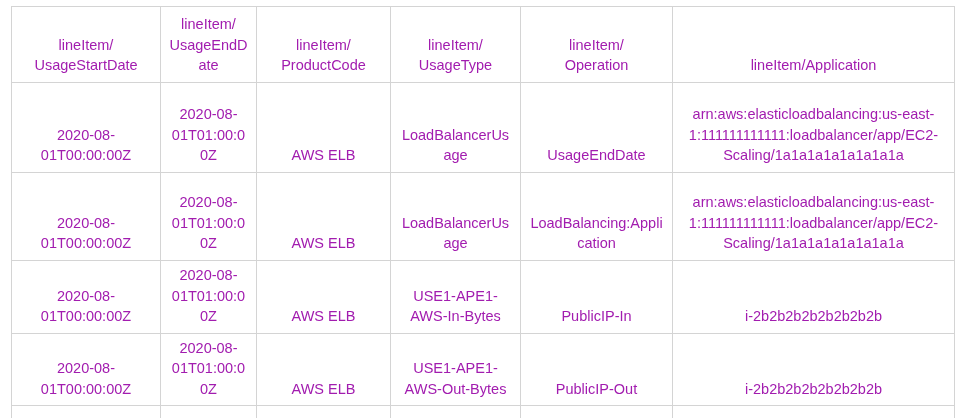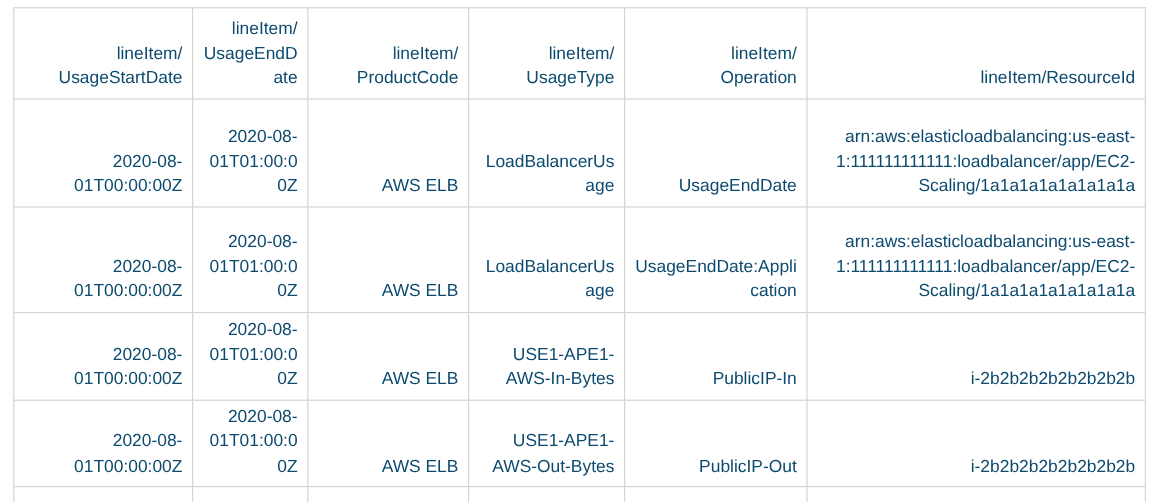--- a/index.html
+++ b/index.html
@@ -37,26 +37,26 @@
   table.cur-table col.c-oper    { width: 152px; }
   table.cur-table col.c-res     { width: 282px; }
 
   table.cur-table th,
   table.cur-table td {
     border: 1px solid #d4d4d4;
     padding: 4px 8px 6px 8px;
     font-size: 14.5px;
     line-height: 1.42;
     font-weight: normal;
-    text-align: right;
+    text-align: center;
     vertical-align: bottom;
     word-wrap: break-word;
     overflow-wrap: break-word;
     white-space: pre-line;
-    color: #0c4a6e;
+    color: #a21caf;
   }
 
   table.cur-table thead th {
     height: 76px;
   }
 
   tr.r1 td { height: 90px; }
   tr.r2 td { height: 88px; }
   tr.r3 td { height: 63px; }
   tr.r4 td { height: 72px; }
@@ -80,38 +80,38 @@
         <th>lineItem/
 UsageStartDate</th>
         <th>lineItem/
 UsageEndDate</th>
         <th>lineItem/
 ProductCode</th>
         <th>lineItem/
 UsageType</th>
         <th>lineItem/
 Operation</th>
-        <th>lineItem/ResourceId</th>
+        <th>lineItem/Application</th>
       </tr>
     </thead>
     <tbody>
       <tr class="r1">
         <td>2020-08-01T00:00:00Z</td>
         <td>2020-08-01T01:00:00Z</td>
         <td>AWS ELB</td>
         <td>LoadBalancerUsage</td>
         <td>UsageEndDate</td>
         <td>arn:aws:elasticloadbalancing:us-east-1:111111111111:loadbalancer/app/EC2-Scaling/1a1a1a1a1a1a1a1a</td>
       </tr>
       <tr class="r2">
         <td>2020-08-01T00:00:00Z</td>
         <td>2020-08-01T01:00:00Z</td>
         <td>AWS ELB</td>
         <td>LoadBalancerUsage</td>
-        <td>UsageEndDate:Application</td>
+        <td>LoadBalancing:Application</td>
         <td>arn:aws:elasticloadbalancing:us-east-1:111111111111:loadbalancer/app/EC2-Scaling/1a1a1a1a1a1a1a1a</td>
       </tr>
       <tr class="r3">
         <td>2020-08-01T00:00:00Z</td>
         <td>2020-08-01T01:00:00Z</td>
         <td>AWS ELB</td>
         <td>USE1-APE1-AWS-In-Bytes</td>
         <td>PublicIP-In</td>
         <td>i-2b2b2b2b2b2b2b2b</td>
       </tr>

